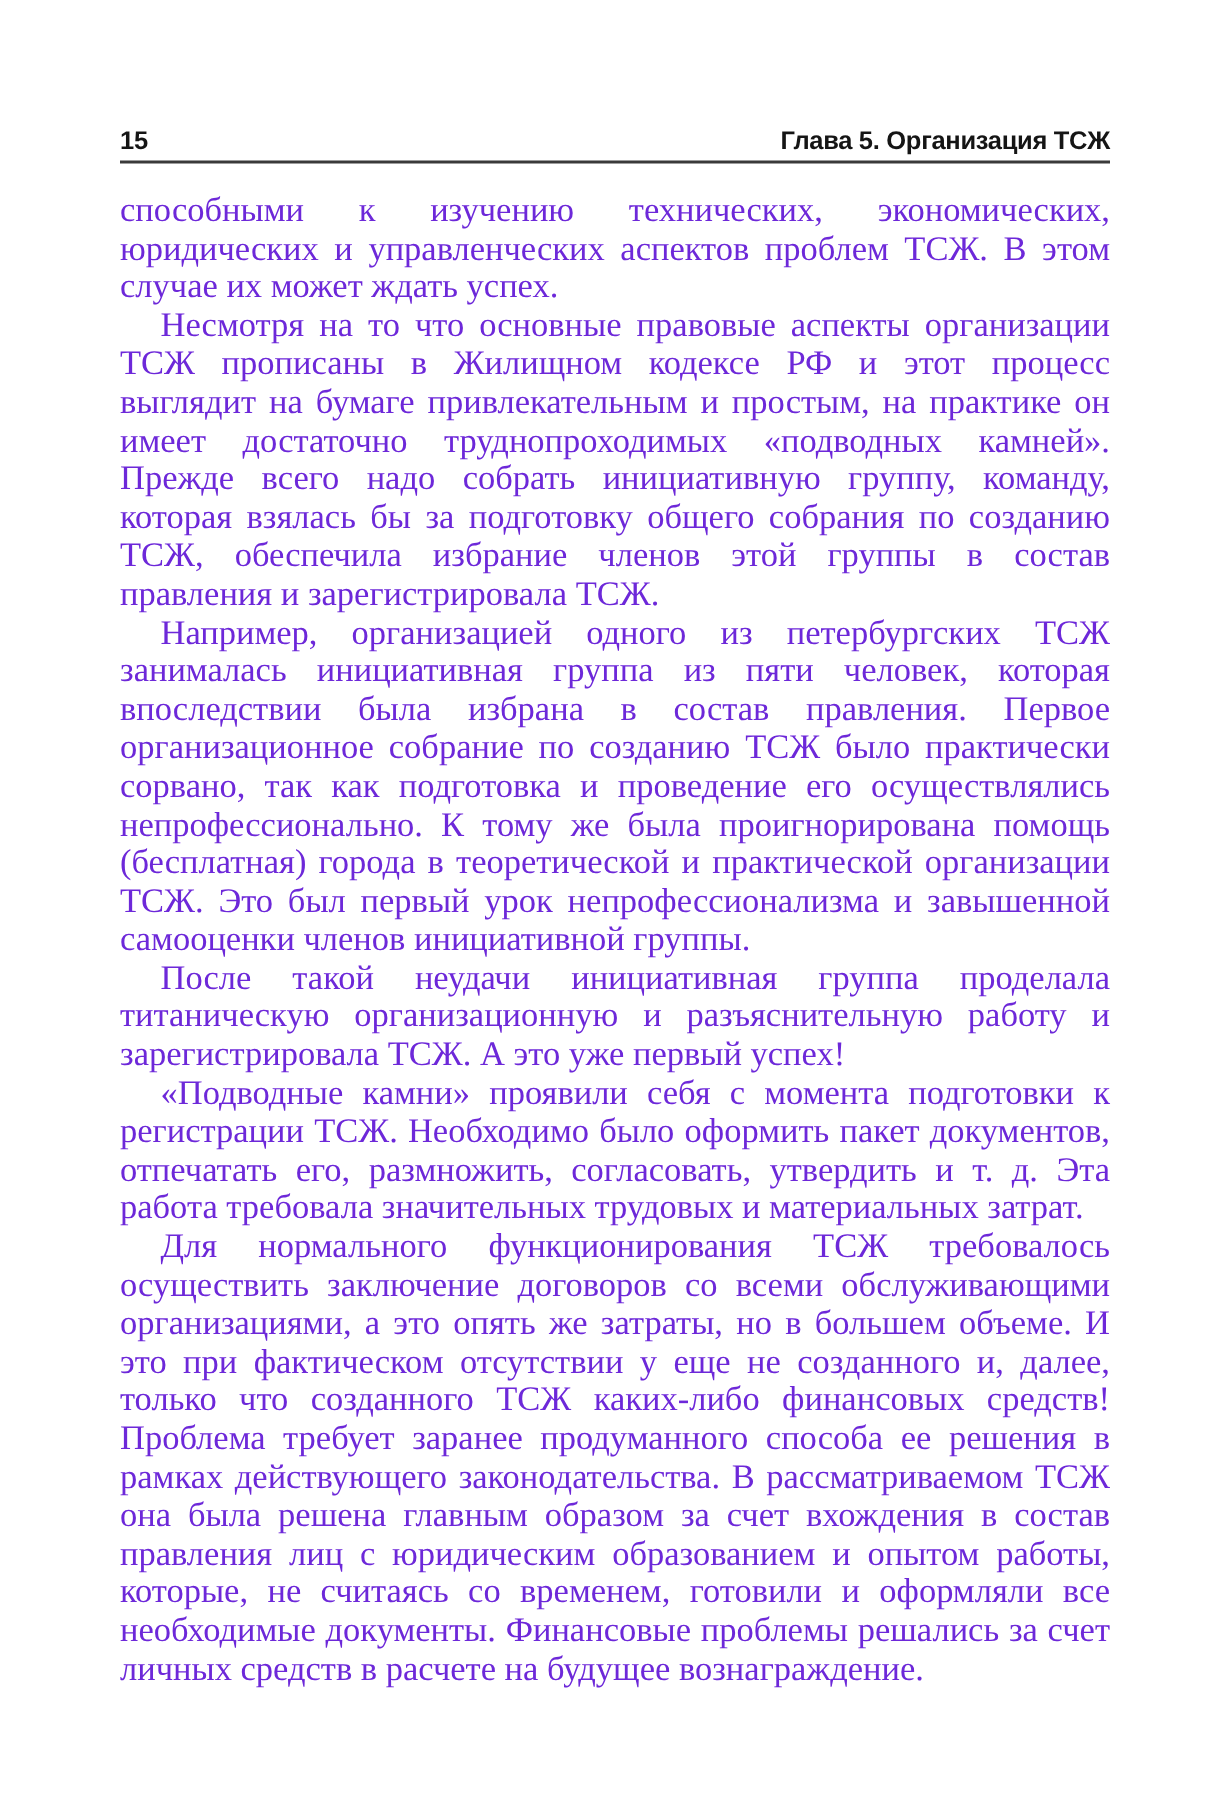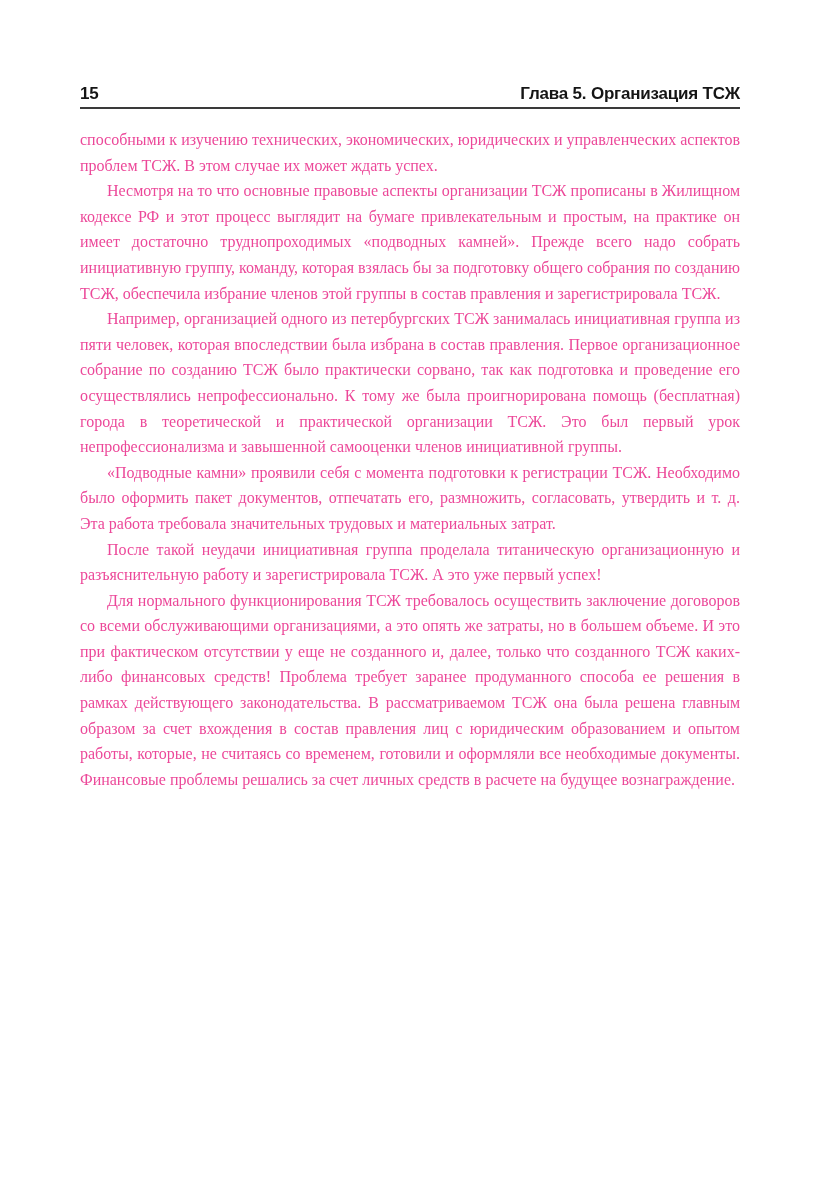--- a/index.html
+++ b/index.html
@@ -31,24 +31,24 @@
     top: 107px;
     height: 2px;
     background: #3a3a3a;
   }
   .body-text {
     position: absolute;
     left: 80px;
     right: 77px;
     top: 127px;
     font-family: "Liberation Serif", serif;
-    font-size: 16px;
+    font-size: 23px;
     line-height: 25.6px;
     text-align: justify;
-    color: #ec4899;
+    color: #6d28d9;
   }
   .body-text p {
     margin: 0;
     padding: 0;
     text-indent: 27px;
   }
   .body-text p.continuation {
     text-indent: 0;
   }
 </style>
@@ -61,18 +61,18 @@
     <span>15</span>
     <span>Глава 5. Организация ТСЖ</span>
   </header>
 
   <div class="header-rule"></div>
 
   <main class="body-text">
     <p class="continuation">способными к изучению технических, экономических, юридических и управленческих аспектов проблем ТСЖ. В этом случае их может ждать успех.</p>
     <p>Несмотря на то что основные правовые аспекты организации ТСЖ прописаны в Жилищном кодексе РФ и этот процесс выглядит на бумаге привлекательным и простым, на практике он имеет достаточно труднопроходимых «подводных камней». Прежде всего надо собрать инициативную группу, команду, которая взялась бы за подготовку общего собрания по созданию ТСЖ, обеспечила избрание членов этой группы в состав правления и зарегистрировала ТСЖ.</p>
     <p>Например, организацией одного из петербургских ТСЖ занималась инициативная группа из пяти человек, которая впоследствии была избрана в состав правления. Первое организационное собрание по созданию ТСЖ было практически сорвано, так как подготовка и проведение его осуществлялись непрофессионально. К тому же была проигнорирована помощь (бесплатная) города в теоретической и практической организации ТСЖ. Это был первый урок непрофессионализма и завышенной самооценки членов инициативной группы.</p>
+    <p>После такой неудачи инициативная группа проделала титаническую организационную и разъяснительную работу и зарегистрировала ТСЖ. А это уже первый успех!</p>
     <p>«Подводные камни» проявили себя с момента подготовки к регистрации ТСЖ. Необходимо было оформить пакет документов, отпечатать его, размножить, согласовать, утвердить и т. д. Эта работа требовала значительных трудовых и материальных затрат.</p>
-    <p>После такой неудачи инициативная группа проделала титаническую организационную и разъяснительную работу и зарегистрировала ТСЖ. А это уже первый успех!</p>
     <p>Для нормального функционирования ТСЖ требовалось осуществить заключение договоров со всеми обслуживающими организациями, а это опять же затраты, но в большем объеме. И это при фактическом отсутствии у еще не созданного и, далее, только что созданного ТСЖ каких-либо финансовых средств! Проблема требует заранее продуманного способа ее решения в рамках действующего законодательства. В рассматриваемом ТСЖ она была решена главным образом за счет вхождения в состав правления лиц с юридическим образованием и опытом работы, которые, не считаясь со временем, готовили и оформляли все необходимые документы. Финансовые проблемы решались за счет личных средств в расчете на будущее вознаграждение.</p>
   </main>
 
 </div>
 
 </body></html>

